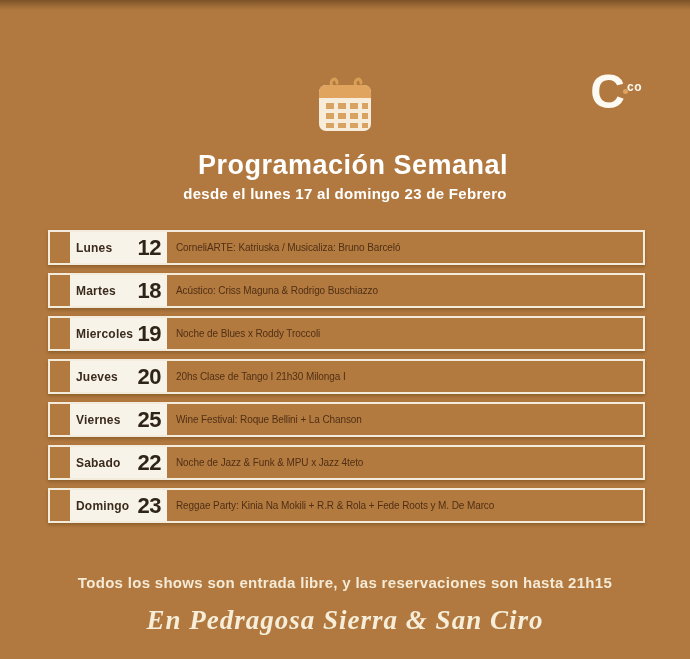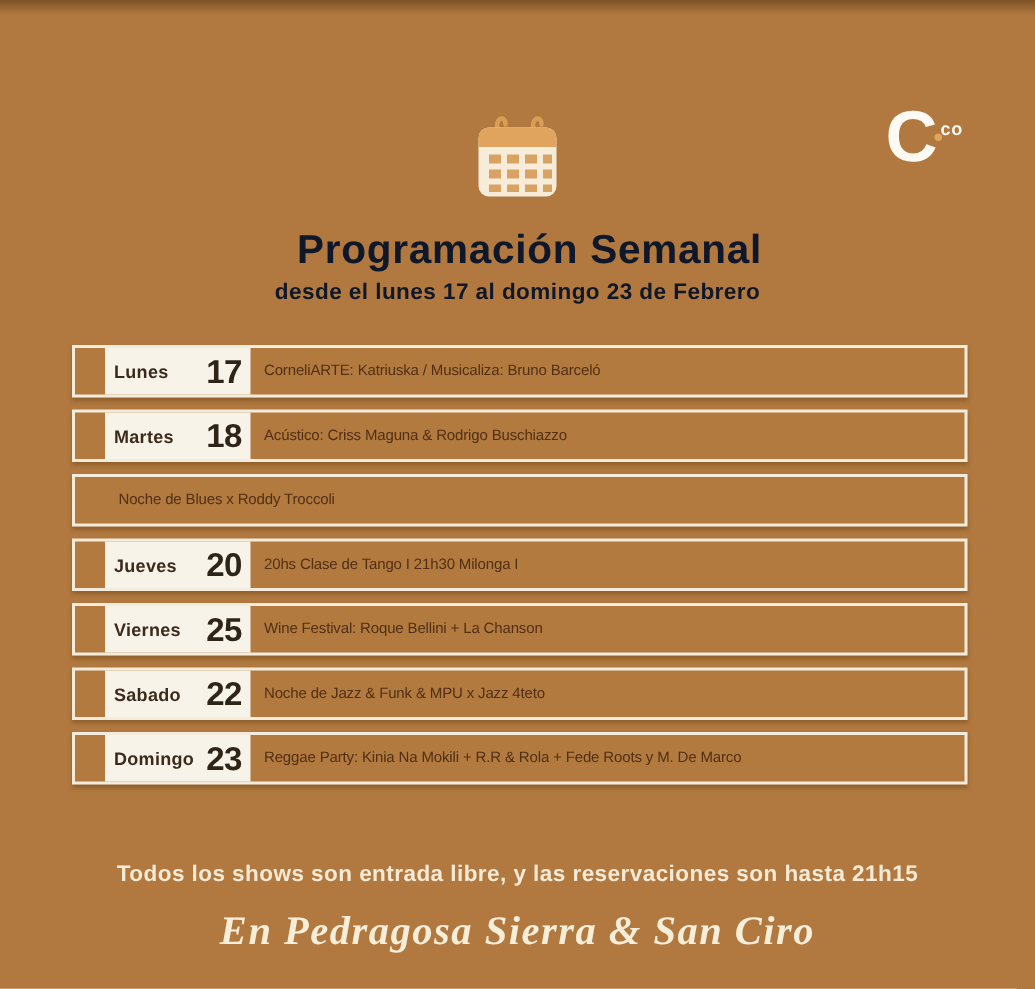--- a/index.html
+++ b/index.html
@@ -35,26 +35,26 @@
     position:absolute; left:-4px; top:19px;
     width:5px; height:5px; border-radius:50%;
     background:#e0a45e;
   }
   
   .header { text-align:center; padding-top:74px; }
   .cal-wrap { display:inline-block; width:66px; height:62px; }
   .page-title {
     margin:10px 0 0 16px;
     font-size:27px; font-weight:bold; letter-spacing:0.5px;
-    color:#0f172a;
+    color:#ffffff;
   }
   .page-subtitle {
     margin-top:4px;
     font-size:15px; font-weight:bold; letter-spacing:0.3px;
-    color:#0f172a;
+    color:#ffffff;
   }
   
   .schedule {
     position:absolute; left:48px; top:230px; width:597px;
   }
   .row {
     display:flex; align-items:stretch;
     height:31px;
     border:2px solid #f3ecdc;
     margin-bottom:8px;
@@ -135,34 +135,38 @@
       </svg>
     </span>
     <h1 class="page-title">Programación Semanal</h1>
     <div class="page-subtitle">desde el lunes 17 al domingo 23 de Febrero</div>
   </div>
 
   <div class="schedule">
     <div class="row">
       <div class="day-box">
         <span class="day-name">Lunes</span>
-        <span class="day-date">17</span>
+        <span class="day-date">12</span>
       </div>
       <div class="event">CorneliARTE: Katriuska / Musicaliza: Bruno Barceló</div>
     </div>
 
     <div class="row">
       <div class="day-box">
         <span class="day-name">Martes</span>
         <span class="day-date">18</span>
       </div>
       <div class="event">Acústico: Criss Maguna &amp; Rodrigo Buschiazzo</div>
     </div>
 
     <div class="row">
+      <div class="day-box">
+        <span class="day-name">Miercoles</span>
+        <span class="day-date">19</span>
+      </div>
       <div class="event">Noche de Blues x Roddy Troccoli</div>
     </div>
 
     <div class="row">
       <div class="day-box">
         <span class="day-name">Jueves</span>
         <span class="day-date">20</span>
       </div>
       <div class="event">20hs Clase de Tango I 21h30 Milonga I</div>
     </div>

